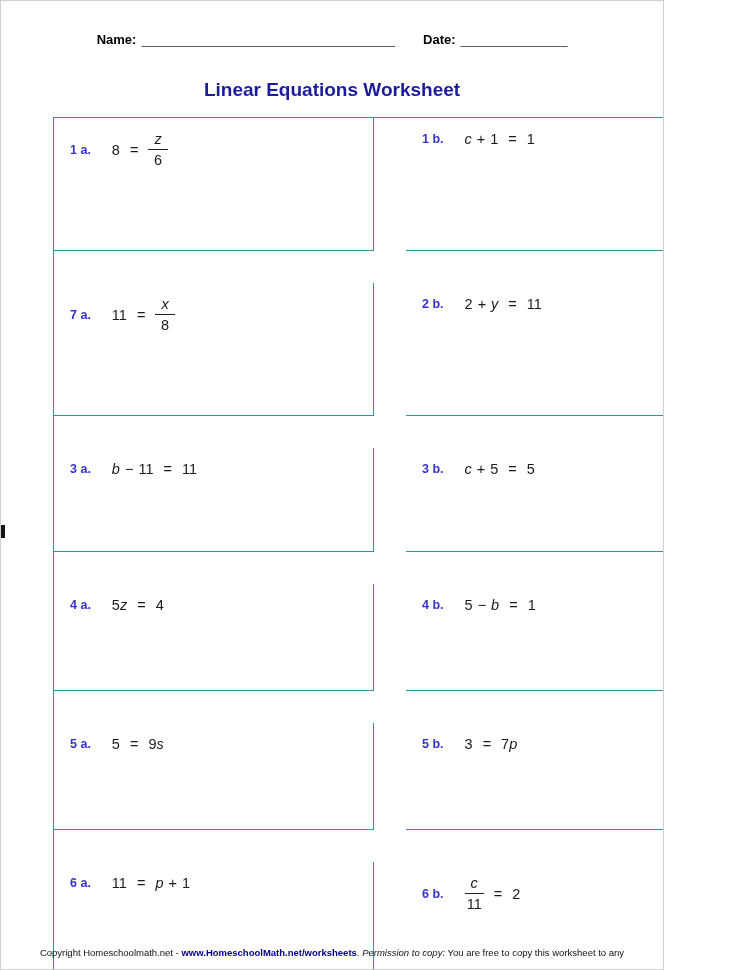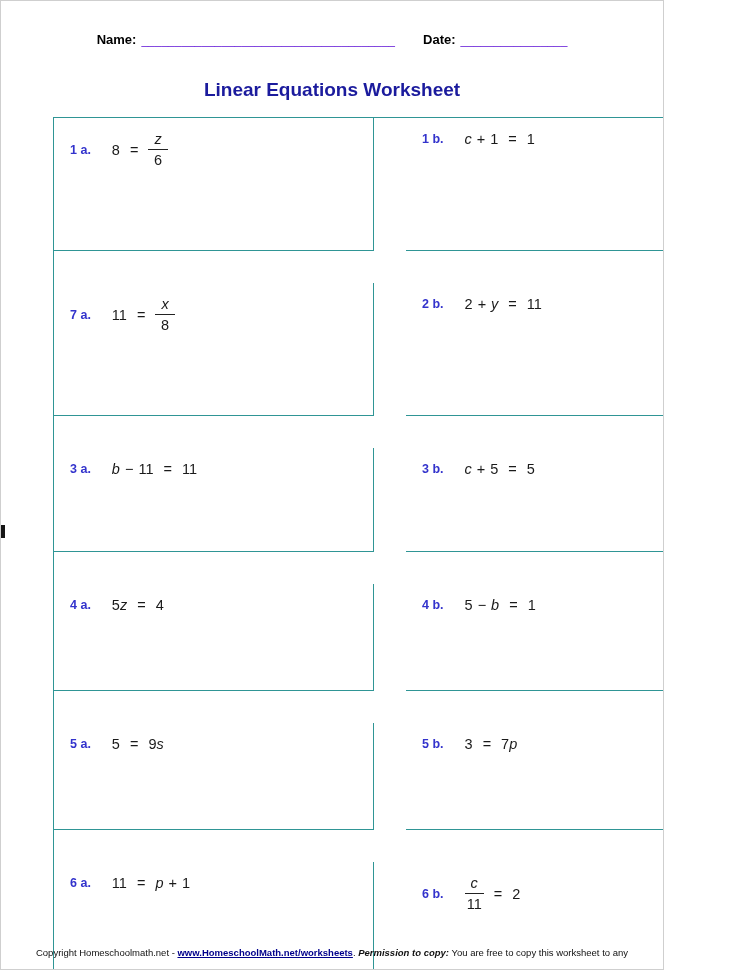--- a/index.html
+++ b/index.html
@@ -20,21 +20,21 @@
   .header-row {
     display:flex;
     justify-content:center;
     align-items:baseline;
     margin-top:31px;
     font-size:13px;
   }
   .hlabel { font-weight:bold; }
   .blank {
     font-size:12px;
-    color:#6d28d9;
+    color:#404040;
     margin-left:5px;
     letter-spacing:0px;
     white-space:nowrap;
   }
   .date-group { margin-left:28px; }
   
   .title {
     margin-top:32px;
     text-align:center;
     font-size:19px;
@@ -87,25 +87,24 @@
   .footer {
     position:absolute;
     left:0; right:0; bottom:9px;
     text-align:center;
     font-size:9.5px;
     line-height:1.32;
     color:#111;
   }
   .flink {
     font-weight:bold;
-    text-decoration:underline;
     color:var(--link-navy,#00008b);
     cursor:pointer;
   }
-  .fitalic { font-style:italic;font-weight:bold; }
+  .fitalic { font-style:italic; }
   
   .artifact {
     position:absolute;
     left:0; top:524px;
     width:4px; height:13px;
     background:#151515;
   }
 </style>
 </head>
 <body>

